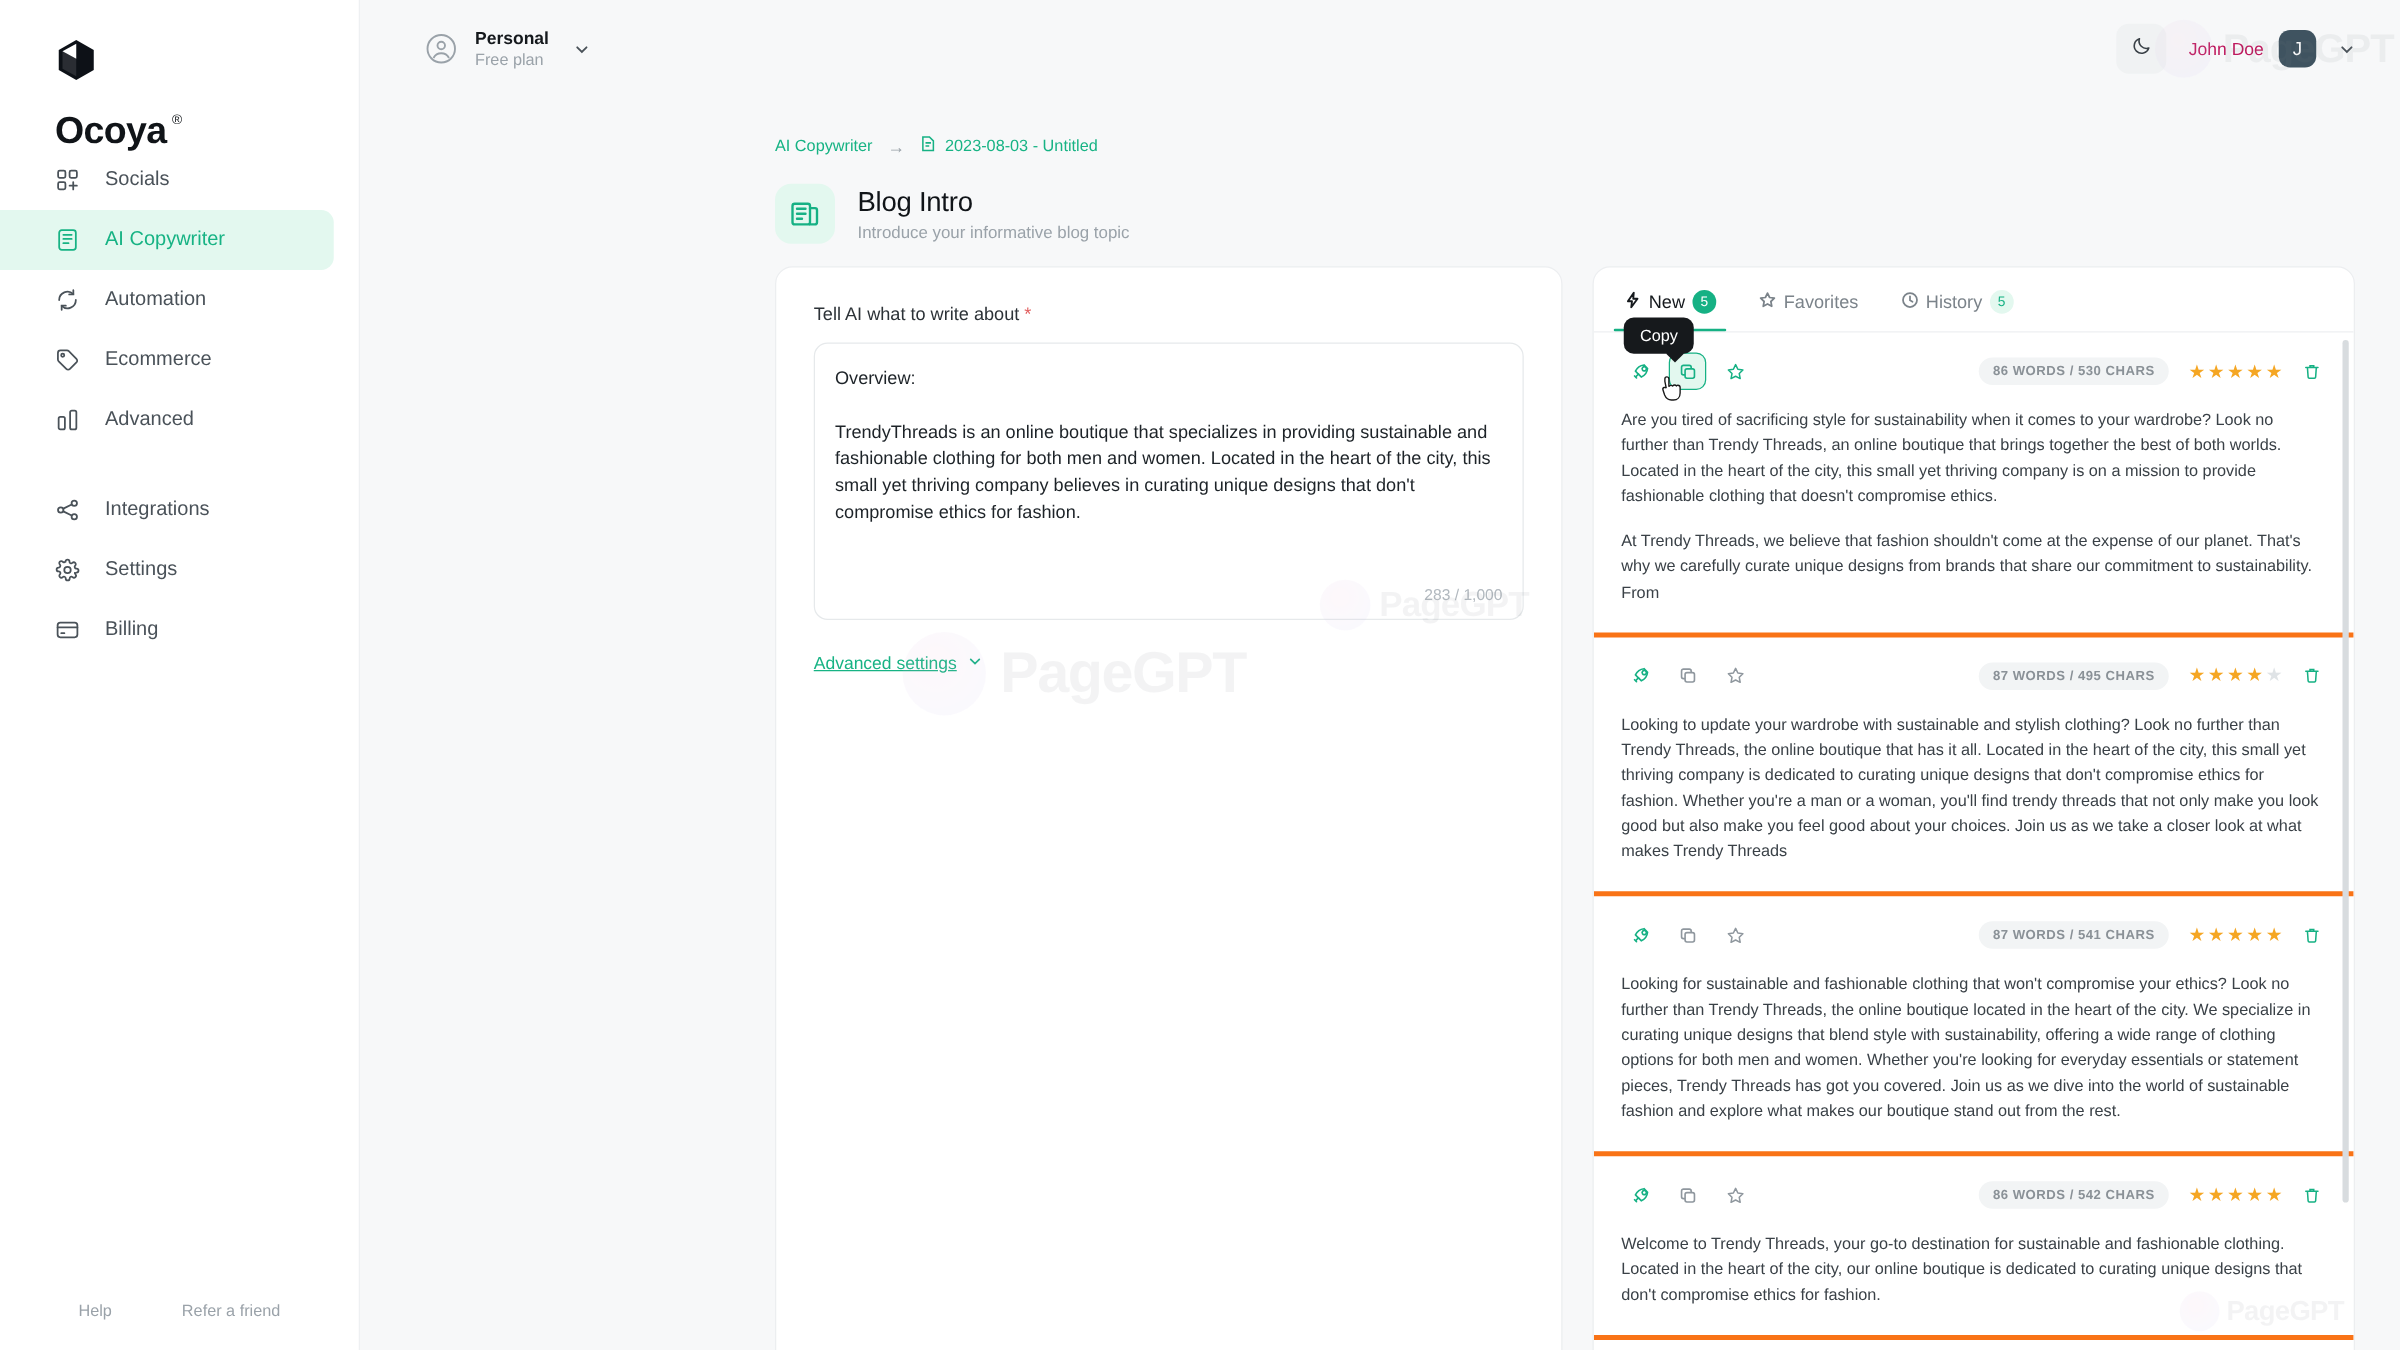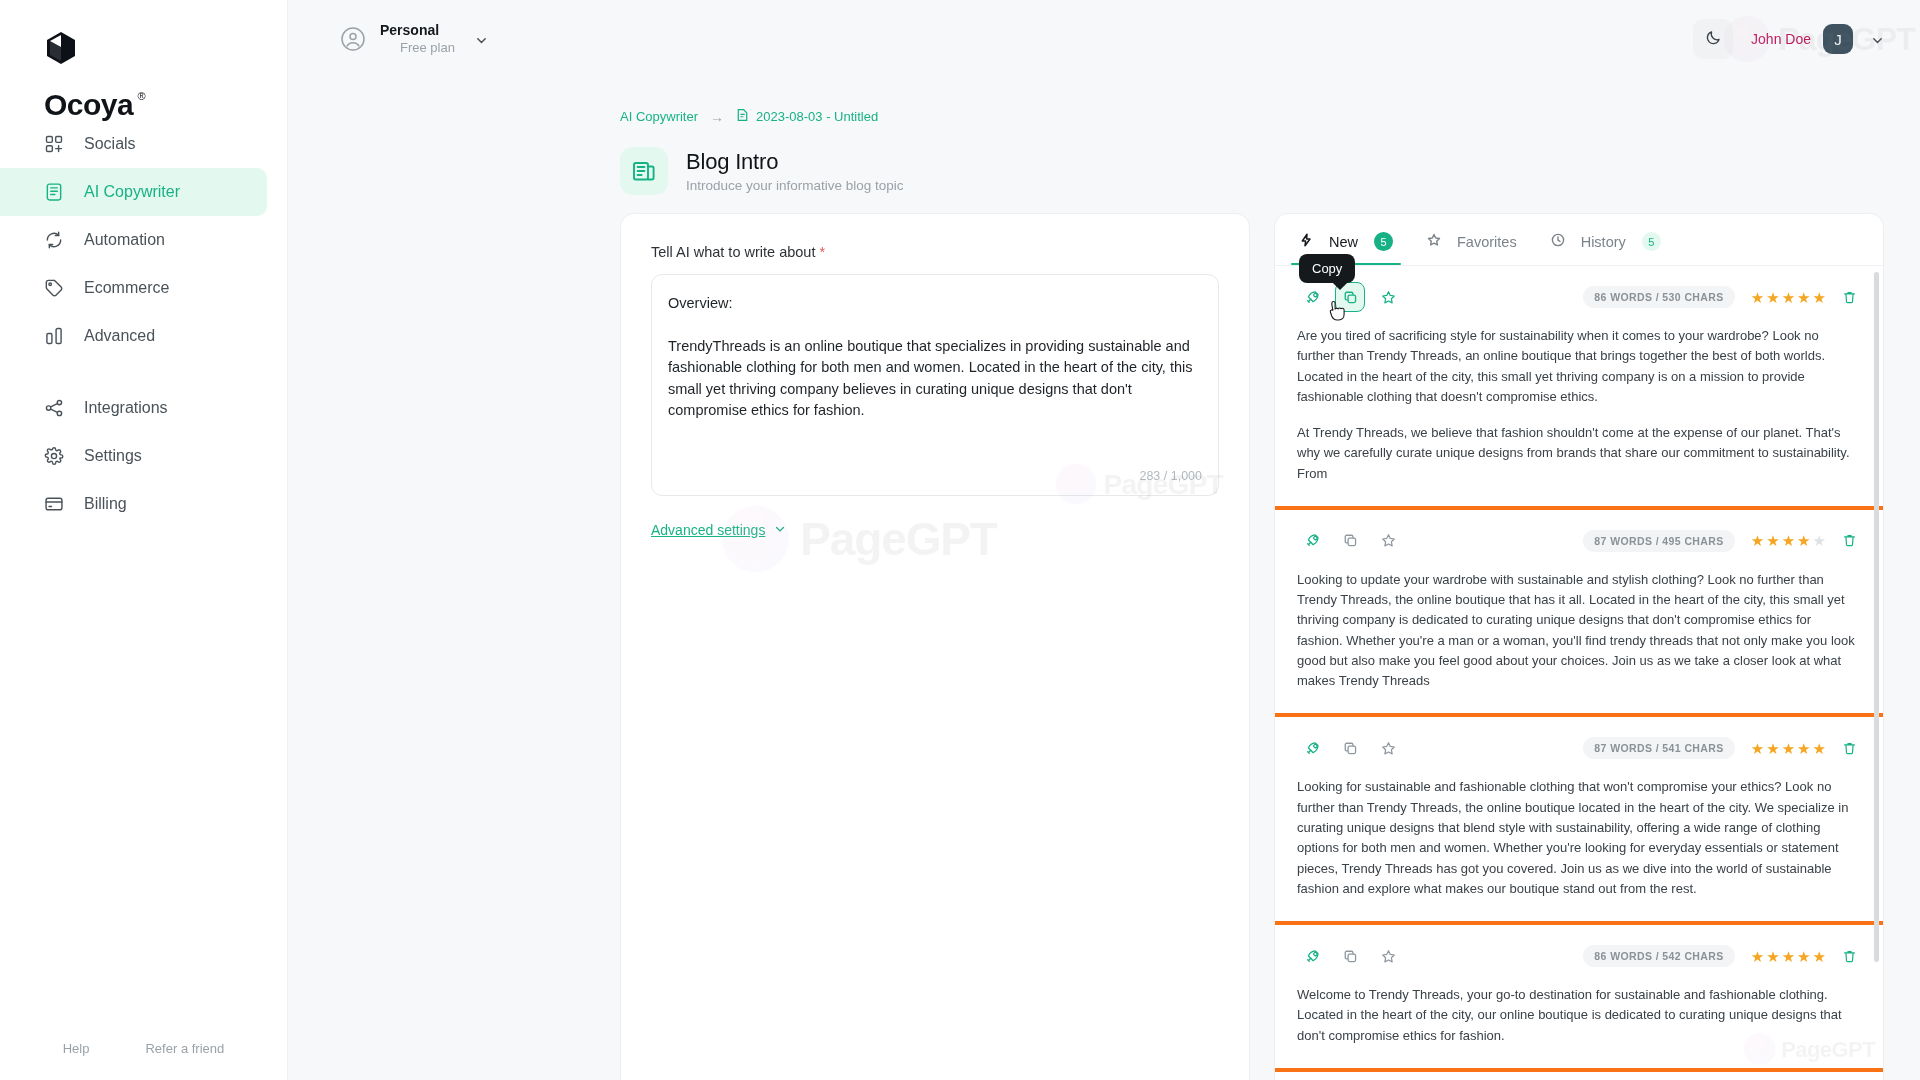--- a/index.html
+++ b/index.html
@@ -50,21 +50,21 @@
   .main { flex: 1; height: 1080px; background: #f7f8f9; display: flex; flex-direction: column; position: relative; }
 
   .topbar {
     height: 78px; flex: 0 0 78px; display: flex; align-items: center;
     padding: 0 36px 0 52px; background: #f7f8f9;
   }
   .workspace { display: flex; align-items: center; gap: 14px; cursor: pointer; }
   .ws-avatar { width: 26px; height: 26px; }
   .ws-lines { line-height: 1.25; }
   .ws-name { font-size: 14px; font-weight: bold; color: #15191d; }
-  .ws-plan { font-size: 13px; color: #9aa2a9; margin-left: 20px; }
+  .ws-plan { font-size: 13px; color: #9aa2a9; }
   .chev { width: 13px; height: 13px; margin-left: 6px; }
 
   .top-right { margin-left: auto; display: flex; align-items: center; gap: 18px; }
   .moon-btn {
     width: 40px; height: 40px; border-radius: 10px; background: #f0f2f3;
     display: flex; align-items: center; justify-content: center; cursor: pointer;
   }
   .user-block { display: flex; align-items: center; gap: 12px; cursor: pointer; }
   .user-name { font-size: 14px; color: #be185d; }
   .avatar {
@@ -109,21 +109,21 @@
     font-size: 14px; color: #17b384; cursor: pointer; width: fit-content;
   }
   .adv .u { text-decoration: underline; }
 
   .right-card {
     flex: 1; background: #fff; border-radius: 14px; border: 1px solid #eceef0;
     height: 1018px; display: flex; flex-direction: column; position: relative; overflow: hidden;
   }
   .tabs { display: flex; align-items: center; gap: 34px; padding: 18px 0 0 24px; position: relative; }
   .tab {
-    display: flex; align-items: center; gap: 16px; font-size: 14.5px; color: #7b838a;
+    display: flex; align-items: center; gap: 6px; font-size: 14.5px; color: #7b838a;
     padding-bottom: 14px; cursor: pointer; position: relative;
   }
   .tab.active { color: #15191d; }
   .tab.active::after {
     content: ""; position: absolute; left: -8px; right: -8px; bottom: 0;
     height: 2.5px; background: #16b184; border-radius: 2px;
   }
   .tab-badge {
     min-width: 19px; height: 19px; padding: 0 5px; border-radius: 10px;
     font-size: 11px; display: flex; align-items: center; justify-content: center;

